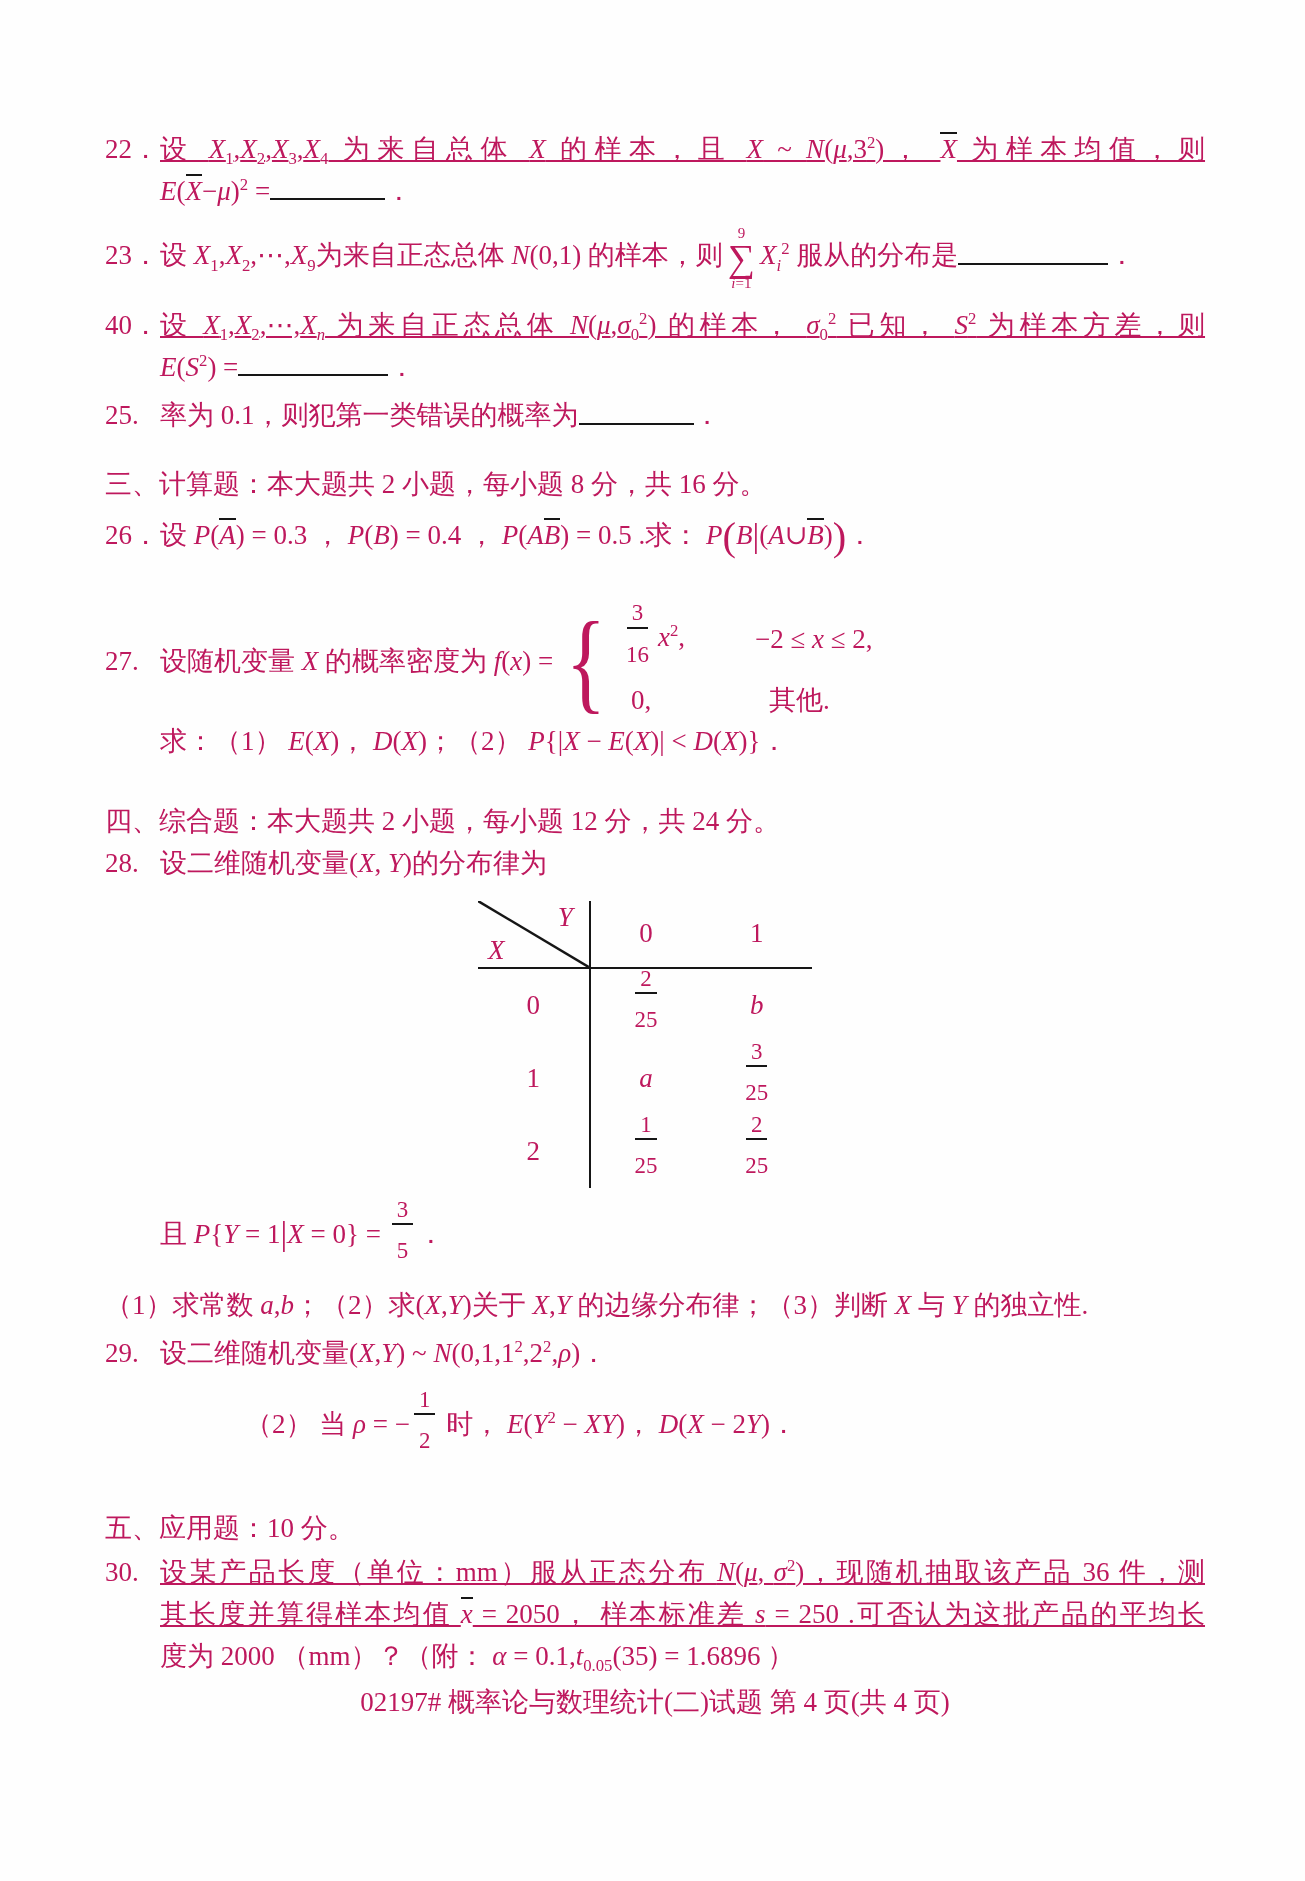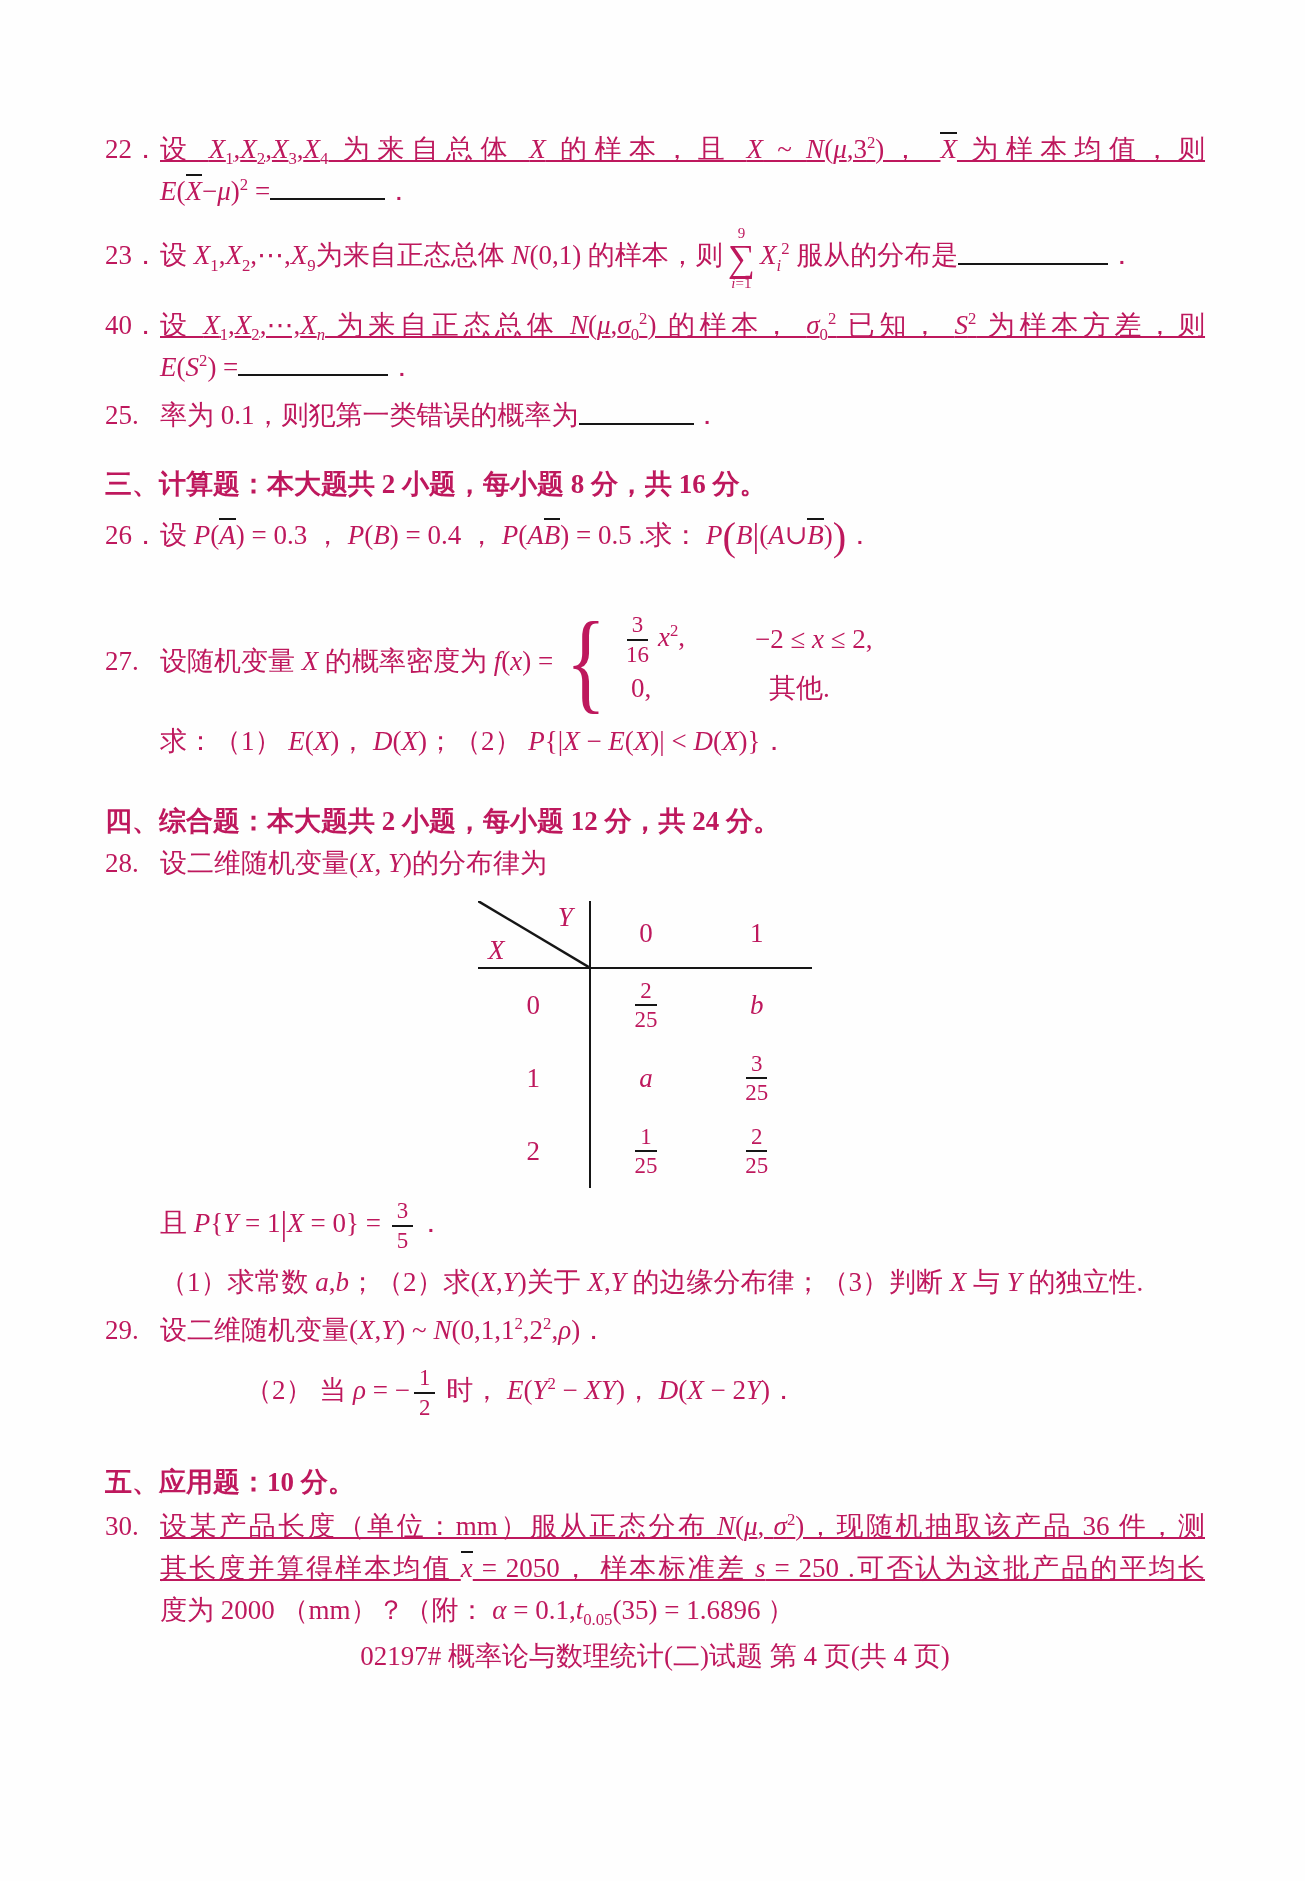--- a/index.html
+++ b/index.html
@@ -11,28 +11,28 @@
     background:#fefefe;
     color:#be185d;
     font-family:"Liberation Serif","DejaVu Serif",serif;
     font-size:27px;
     overflow:hidden;
   }
   .q{position:relative;padding-left:55px;}
   .qnum{position:absolute;left:0;top:0;width:55px;line-height:42px;}
   .line{min-height:42px;line-height:42px;}
   .just{text-align:justify;text-align-last:justify;text-decoration:underline;}
-  .sec{font-weight:700;line-height:42px;min-height:42px;}
+  .sec{font-weight:400;line-height:42px;min-height:42px;}
   .mi{font-family:"Liberation Serif","DejaVu Serif",serif;font-style:italic;}
   .ol{display:inline-block;border-top:2px solid #161616;line-height:1.05;padding-top:1px;}
   sup,sub{font-size:0.62em;line-height:0;}
   .frac{display:inline-flex;flex-direction:column;align-items:center;vertical-align:middle;
         font-size:0.85em;line-height:1.2;margin:-6px 4px;}
   .fn{display:block;border-bottom:2px solid #161616;padding:0 5px;}
-  .fd{display:block;padding:0 5px;}
+  .fd{display:block;padding:12px 5px;}
   .bigsum{display:inline-flex;flex-direction:column;align-items:center;vertical-align:middle;
           margin:-11px 5px;line-height:1;}
   .sumlim{font-size:15px;line-height:1.15;}
   .sigma{font-size:38px;line-height:0.85;}
   .blank{display:inline-block;border-bottom:2px solid #161616;height:1.05em;vertical-align:baseline;}
   .bigp{font-size:1.5em;line-height:1;vertical-align:-0.14em;}
   .cbar{font-size:1.25em;line-height:1;vertical-align:-0.08em;}
   
   .row27{display:flex;align-items:center;height:104px;}
   .cases{display:inline-flex;align-items:center;margin-left:6px;}
@@ -173,21 +173,21 @@
             <span class="fd">25</span>
           </span>
         </div>
     </div>
   </div>
 
   <div class="line" style="margin-left:55px;margin-top:14px">且 <i class="mi">P</i>{<i class="mi">Y</i> = 1<span class="cbar">|</span><i class="mi">X</i> = 0} = <span class="frac">
         <span class="fn">3</span>
         <span class="fd">5</span>
       </span>．</div>
-  <div class="line" style="margin-left:55px;margin-top:13px">（1）求常数 <i class="mi">a</i>,<i class="mi">b</i>；（2）求(<i class="mi">X</i>,<i class="mi">Y</i>)关于 <i class="mi">X</i>,<i class="mi">Y</i> 的边缘分布律；（3）判断 <i class="mi">X</i> 与 <i class="mi">Y</i> 的独立性.</div>
+  <div class="line" style="margin-top:13px">（1）求常数 <i class="mi">a</i>,<i class="mi">b</i>；（2）求(<i class="mi">X</i>,<i class="mi">Y</i>)关于 <i class="mi">X</i>,<i class="mi">Y</i> 的边缘分布律；（3）判断 <i class="mi">X</i> 与 <i class="mi">Y</i> 的独立性.</div>
 
   <div class="q" style="margin-top:6px">
     <span class="qnum">29.</span>
     <div class="line">设二维随机变量(<i class="mi">X</i>,<i class="mi">Y</i>) ~ <i class="mi">N</i>(0,1,1<sup>2</sup>,2<sup>2</sup>,<i class="mi">ρ</i>)．</div>
     <div class="line" style="margin-top:18px;margin-left:85px">（2） 当 <i class="mi">ρ</i> = −<span class="frac">
           <span class="fn">1</span>
           <span class="fd">2</span>
         </span> 时， <i class="mi">E</i>(<i class="mi">Y</i><sup>2</sup> − <i class="mi">X</i><i class="mi">Y</i>)， <i class="mi">D</i>(<i class="mi">X</i> − 2<i class="mi">Y</i>)．</div>
   </div>
 

